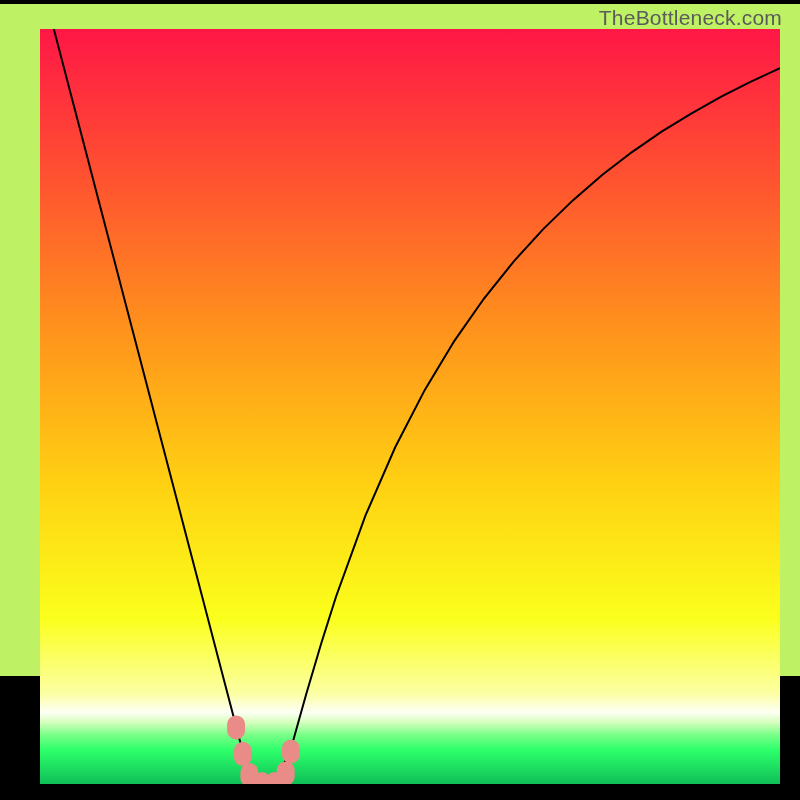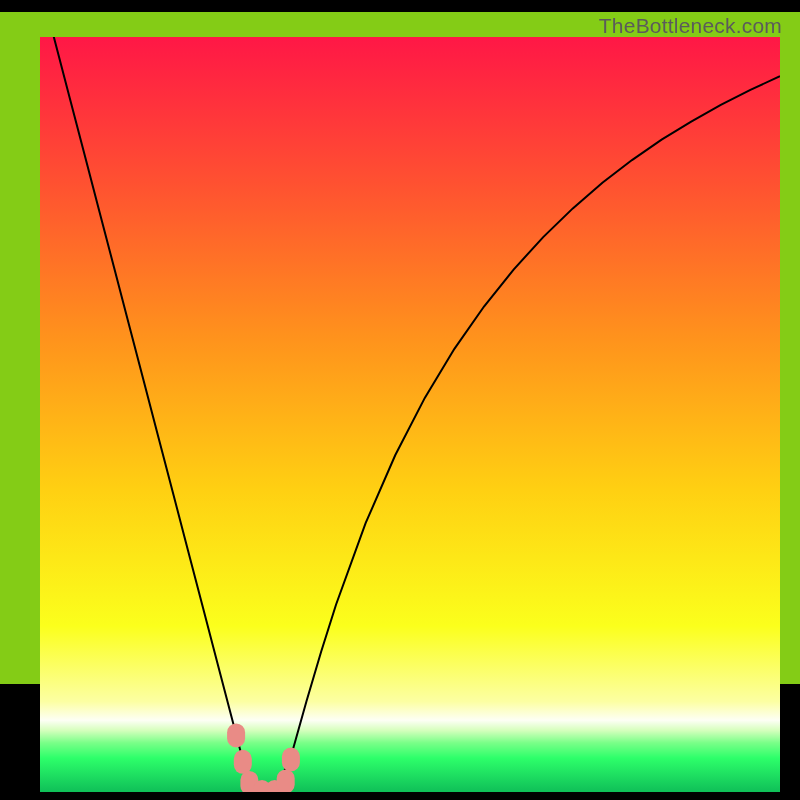--- a/index.html
+++ b/index.html
@@ -6,24 +6,24 @@
     margin: 0;
     padding: 0;
     width: 800px;
     height: 800px;
     background: #000;
     overflow: hidden;
   }
   .frame {
     position: absolute;
     left: 0;
-    top: 12px;
+    top: 4px;
     width: 800px;
     height: 672px;
-    background: #84cc16;
+    background: #bef264;
   }
   .plot {
     position: absolute;
     left: 40px;
     top: 25px;
     width: 740px;
     height: 755px;
     overflow: hidden;
   }
   .watermark {

